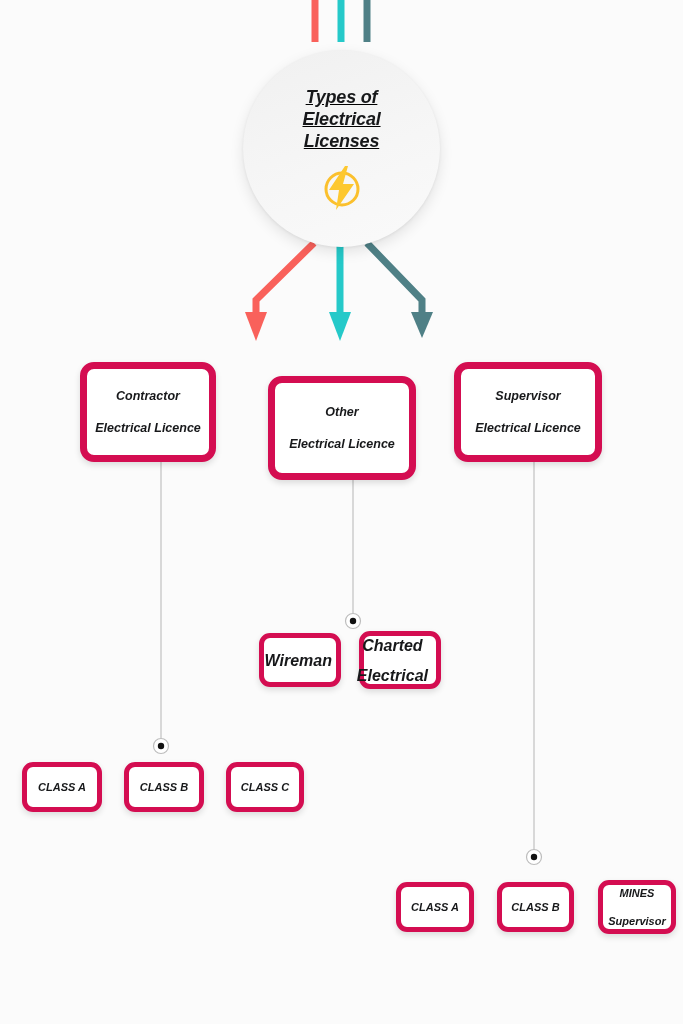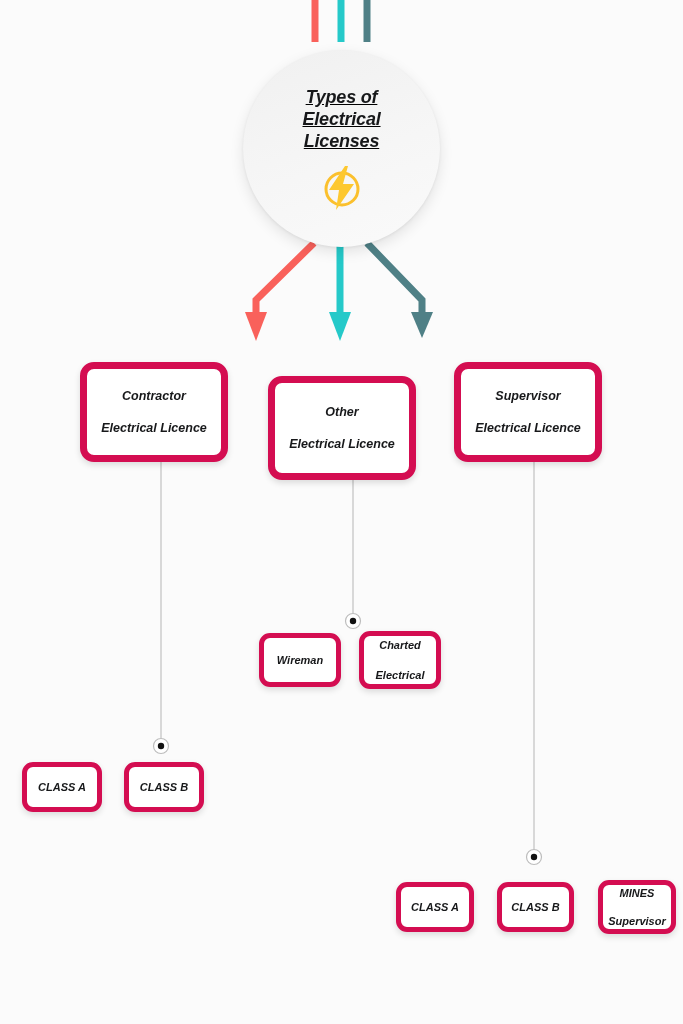--- a/index.html
+++ b/index.html
@@ -84,22 +84,23 @@
   }
   .node.primary {
     border-width: 7px;
     border-radius: 14px;
     font-size: 12.5px;
     line-height: 16px;
   }
   .node.mid {
     border-width: 5px;
     border-radius: 11px;
-    font-size: 11px;
+    font-size: 16px;
     line-height: 15px;
+    justify-content: flex-end;
   }
   .node.leaf {
     border-width: 5px;
     border-radius: 11px;
     font-size: 11px;
     line-height: 14px;
   }
   .node span {
     display: block;
     padding: 0 4px;
@@ -150,21 +151,21 @@
       <div>Types of</div>
       <div>Electrical</div>
       <div>Licenses</div>
     </div>
     <svg class="hub-icon" viewBox="0 0 50 50">
       <circle cx="25" cy="27" r="16" fill="none" stroke="#fbc02d" stroke-width="3"></circle>
       <polygon points="28,4 12,28 22,28 19,48 37,22 26,22 31,4" fill="#fdc830"></polygon>
     </svg>
   </div>
 
-  <div class="node primary" style="left:80px; top:362px; width:148px; height:100px;">
+  <div class="node primary" style="left:80px; top:362px; width:136px; height:100px;">
     <span>
       <span>Contractor</span><br>
       <span>Electrical Licence</span>
     </span>
   </div>
 
   <div class="node primary" style="left:268px; top:376px; width:148px; height:104px;">
     <span>
       <span>Other</span><br>
       <span>Electrical Licence</span>
@@ -188,20 +189,23 @@
       <span>Electrical</span>
     </span>
   </div>
 
   <div class="node leaf" style="left:22px; top:762px; width:80px; height:50px;">
     <span>CLASS A</span>
   </div>
   <div class="node leaf" style="left:124px; top:762px; width:80px; height:50px;">
     <span>CLASS B</span>
   </div>
+  <div class="node leaf" style="left:226px; top:762px; width:78px; height:50px;">
+    <span>CLASS C</span>
+  </div>
 
   <div class="node leaf" style="left:396px; top:882px; width:78px; height:50px;">
     <span>CLASS A</span>
   </div>
   <div class="node leaf" style="left:497px; top:882px; width:77px; height:50px;">
     <span>CLASS B</span>
   </div>
   <div class="node leaf" style="left:598px; top:880px; width:78px; height:54px;">
     <span>
       <span>MINES</span><br>

